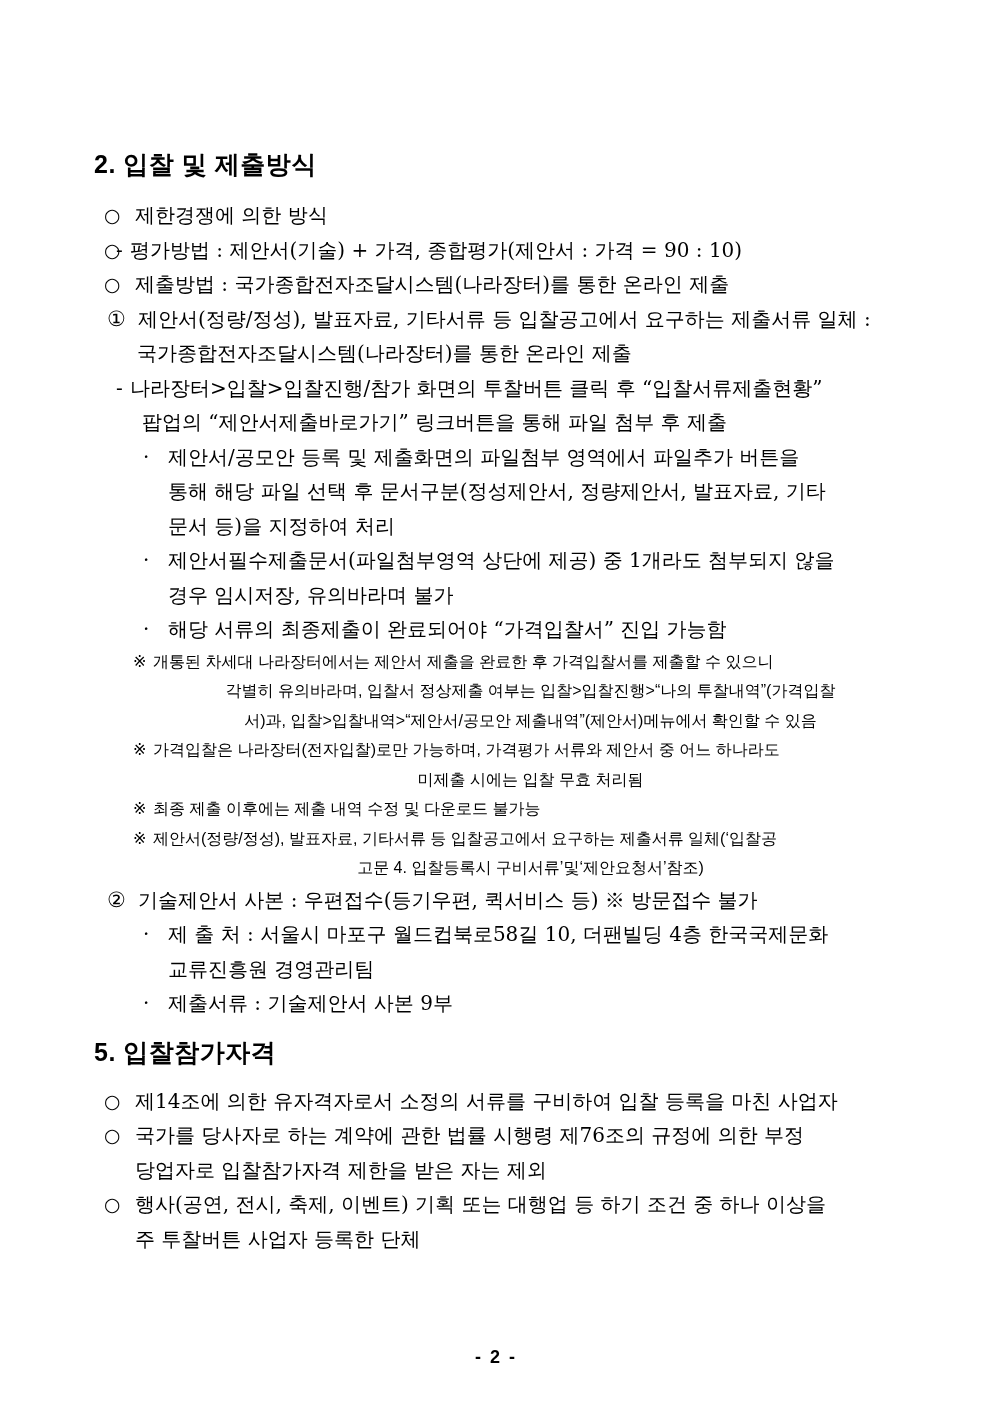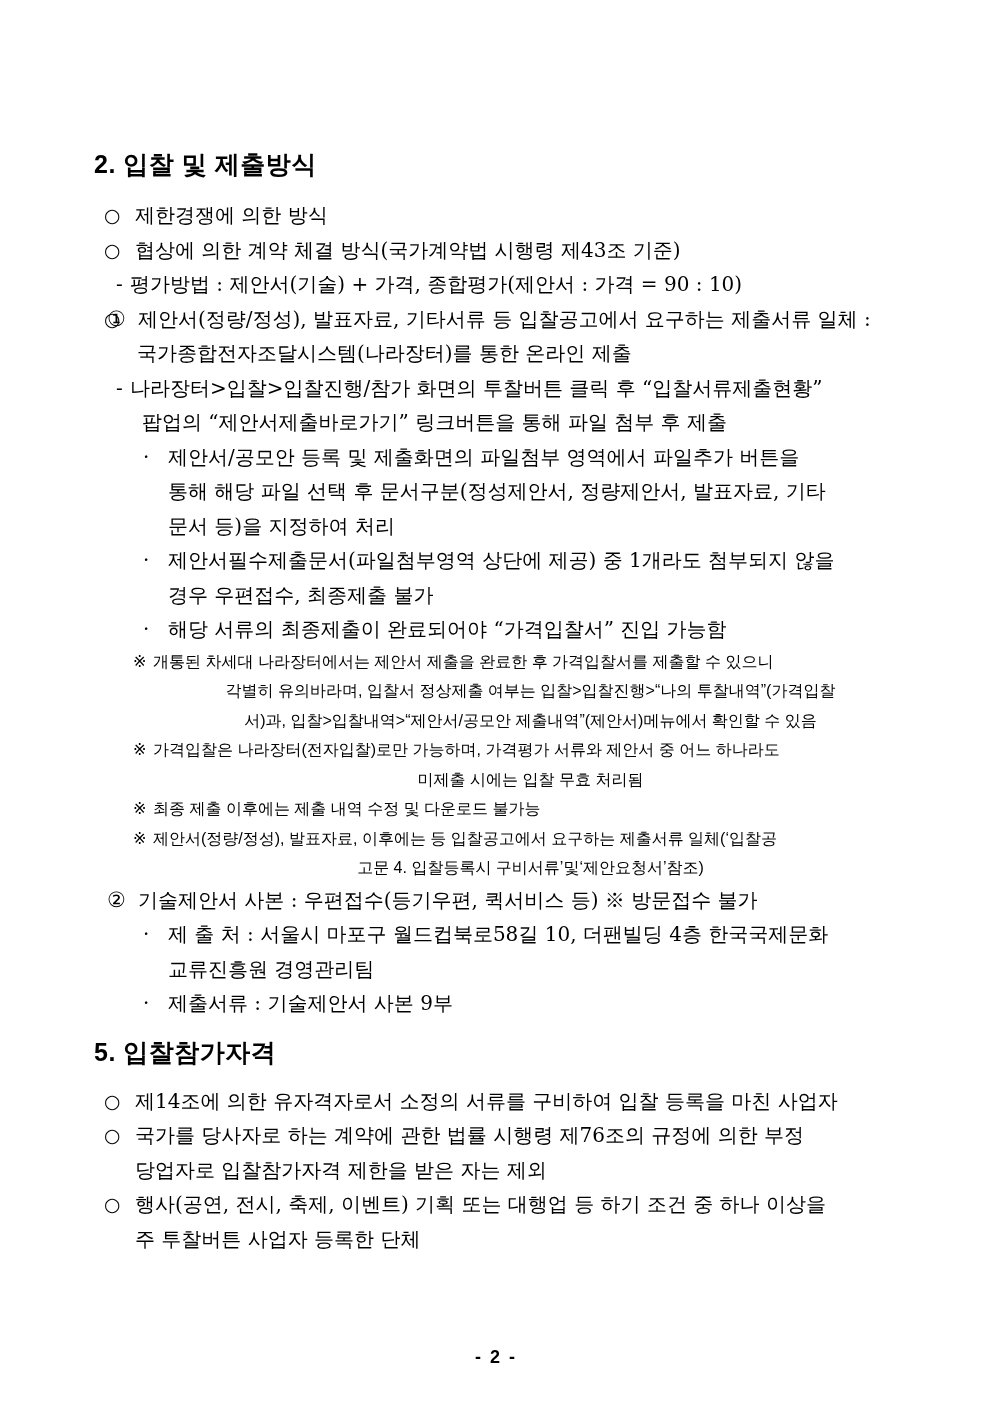--- a/index.html
+++ b/index.html
@@ -75,28 +75,28 @@
   <div class="content">
 
     <div class="h-sec">2. 입찰 및 제출방식</div>
 
     <div class="ln circle">
       <span class="mk">○</span>
       <span class="tx">제한경쟁에 의한 방식</span>
     </div>
     <div class="ln circle">
       <span class="mk">○</span>
-      <span class="tx">협상에 의한 계약 체결 방식(국가계약법 시행령 제43조 기준)</span>
     </div>
     <div class="ln dash">
       <span class="mk">-</span>
       <span class="tx">평가방법 : 제안서(기술) + 가격, 종합평가(제안서 : 가격 = 90 : 10)</span>
     </div>
     <div class="ln circle">
       <span class="mk">○</span>
+      <span class="tx">제출방법 : 국가종합전자조달시스템(나라장터)를 통한 온라인 제출</span>
     </div>
     <div class="ln num">
       <span class="mk">①</span>
       <span class="tx">제안서(정량/정성), 발표자료, 기타서류 등 입찰공고에서 요구하는 제출서류 일체 :</span>
     </div>
     <div class="ln cont-num">
       <span class="tx">국가종합전자조달시스템(나라장터)를 통한 온라인 제출</span>
     </div>
     <div class="ln dash">
       <span class="mk">-</span>
@@ -113,21 +113,21 @@
       <span class="tx">통해 해당 파일 선택 후 문서구분(정성제안서, 정량제안서, 발표자료, 기타</span>
     </div>
     <div class="ln cont-dot">
       <span class="tx">문서 등)을 지정하여 처리</span>
     </div>
     <div class="ln dot">
       <span class="mk">·</span>
       <span class="tx">제안서필수제출문서(파일첨부영역 상단에 제공) 중 1개라도 첨부되지 않을</span>
     </div>
     <div class="ln cont-dot">
-      <span class="tx">경우 우편접수, 최종제출 불가</span>
+      <span class="tx">경우 임시저장, 유의바라며 불가</span>
     </div>
     <div class="ln dot">
       <span class="mk">·</span>
       <span class="tx">해당 서류의 최종제출이 완료되어야 “가격입찰서” 진입 가능함</span>
     </div>
     <div class="ln ref">
       <span class="mk">※</span>
       <span class="tx">개통된 차세대 나라장터에서는 제안서 제출을 완료한 후 가격입찰서를 제출할 수 있으니</span>
     </div>
     <div class="ln cont-ref">
@@ -142,21 +142,21 @@
     </div>
     <div class="ln cont-ref">
       <span class="tx">미제출 시에는 입찰 무효 처리됨</span>
     </div>
     <div class="ln ref">
       <span class="mk">※</span>
       <span class="tx">최종 제출 이후에는 제출 내역 수정 및 다운로드 불가능</span>
     </div>
     <div class="ln ref">
       <span class="mk">※</span>
-      <span class="tx">제안서(정량/정성), 발표자료, 이후에는 등 입찰공고에서 요구하는 제출서류 일체(‘입찰공</span>
+      <span class="tx">제안서(정량/정성), 발표자료, 기타서류 등 입찰공고에서 요구하는 제출서류 일체(‘입찰공</span>
     </div>
     <div class="ln cont-ref">
       <span class="tx">고문 4. 입찰등록시 구비서류’및‘제안요청서’참조)</span>
     </div>
     <div class="ln num">
       <span class="mk">②</span>
       <span class="tx">기술제안서 사본 : 우편접수(등기우편, 퀵서비스 등) ※ 방문접수 불가</span>
     </div>
     <div class="ln dot">
       <span class="mk">·</span>

